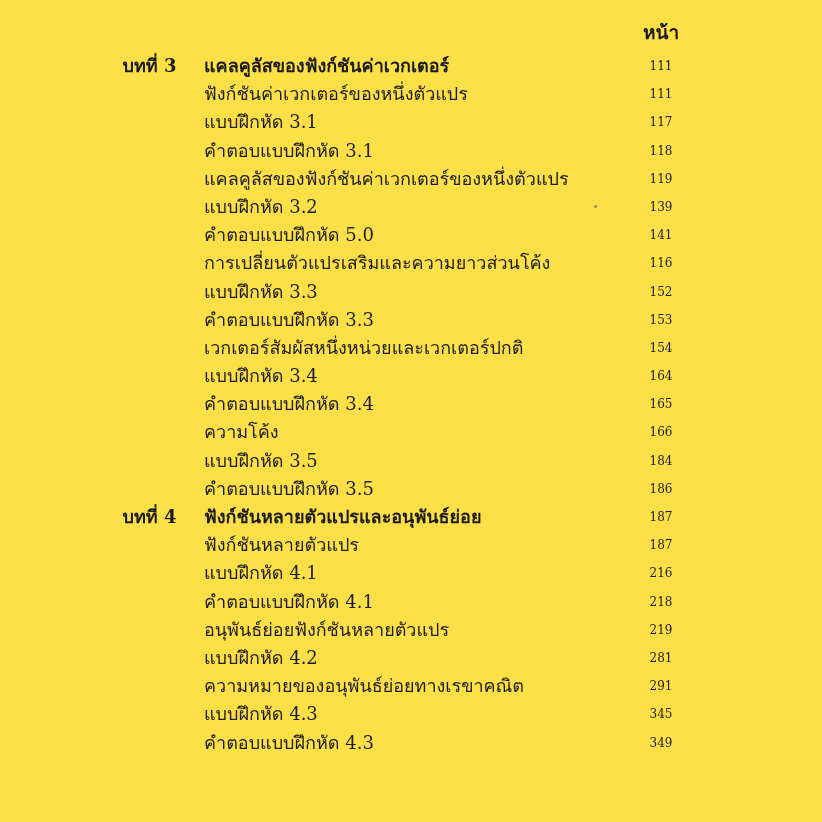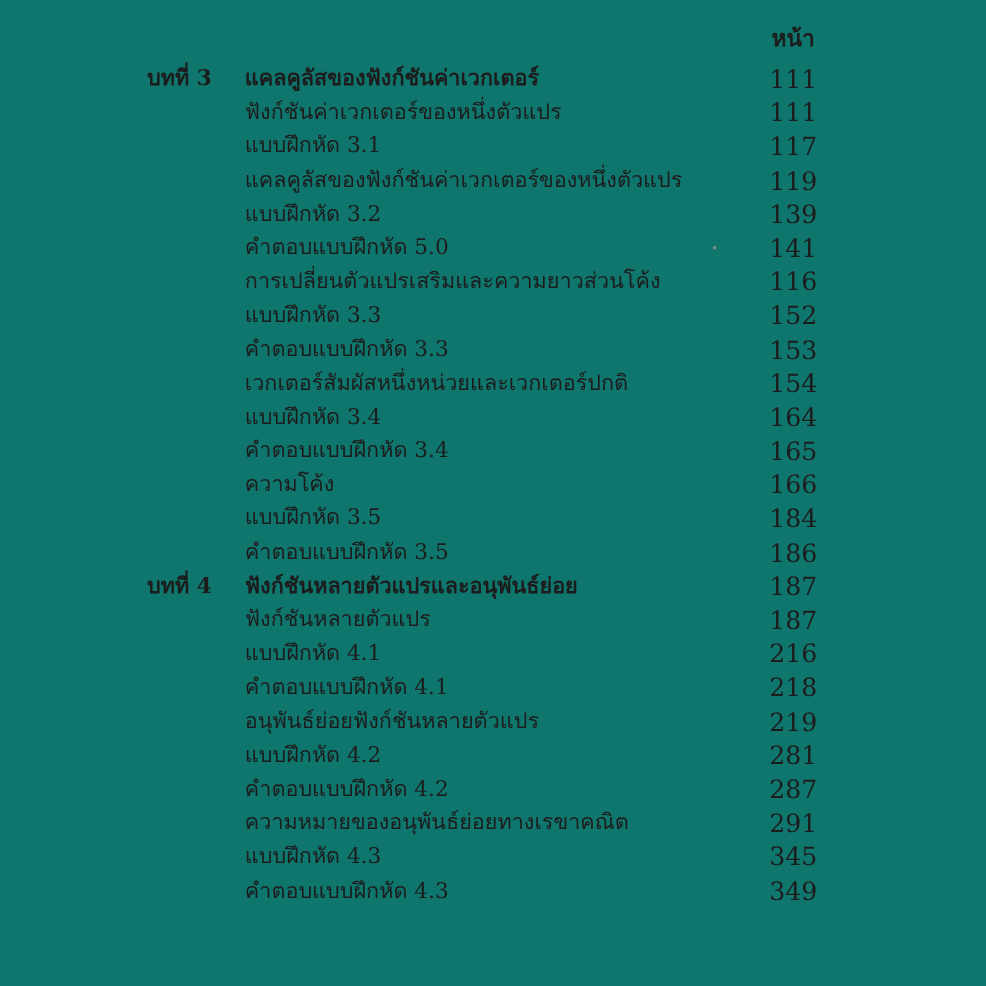--- a/index.html
+++ b/index.html
@@ -4,21 +4,21 @@
 <style>
   html, body {
     margin: 0;
     padding: 0;
     background: #ffffff;
   }
   .page {
     position: relative;
     width: 822px;
     height: 822px;
-    background: #0f766e;
+    background: #fde047;
     color: #1c1c1c;
     font-family: "DejaVu Serif", "Liberation Serif", serif;
     overflow: hidden;
   }
   .page-col-header {
     position: absolute;
     left: 636px;
     top: 20px;
     width: 50px;
     text-align: center;
@@ -53,21 +53,21 @@
     margin-left: 20px;
   }
   .bold-row .c-ti {
     font-weight: bold;
   }
   .c-pg {
     flex: 0 0 auto;
     width: 50px;
     margin-right: 136px;
     text-align: center;
-    font-size: 21px;
+    font-size: 12px;
   }
   .speck {
     position: absolute;
     left: 594px;
     top: 205px;
     width: 3px;
     height: 3px;
     border-radius: 50%;
     background: #8a8a8a;
   }
@@ -94,20 +94,25 @@
       <span class="c-ti">ฟังก์ชันค่าเวกเตอร์ของหนึ่งตัวแปร</span>
       <span class="c-pg">111</span>
     </div>
 
     <div class="row">
       <span class="c-ch"></span>
       <span class="c-ti">แบบฝึกหัด 3.1</span>
       <span class="c-pg">117</span>
     </div>
 
+    <div class="row">
+      <span class="c-ch"></span>
+      <span class="c-ti">คำตอบแบบฝึกหัด 3.1</span>
+      <span class="c-pg">118</span>
+    </div>
 
     <div class="row">
       <span class="c-ch"></span>
       <span class="c-ti">แคลคูลัสของฟังก์ชันค่าเวกเตอร์ของหนึ่งตัวแปร</span>
       <span class="c-pg">119</span>
     </div>
 
     <div class="row">
       <span class="c-ch"></span>
       <span class="c-ti">แบบฝึกหัด 3.2</span>
@@ -203,25 +208,20 @@
       <span class="c-ti">อนุพันธ์ย่อยฟังก์ชันหลายตัวแปร</span>
       <span class="c-pg">219</span>
     </div>
 
     <div class="row">
       <span class="c-ch"></span>
       <span class="c-ti">แบบฝึกหัด 4.2</span>
       <span class="c-pg">281</span>
     </div>
 
-    <div class="row">
-      <span class="c-ch"></span>
-      <span class="c-ti">คำตอบแบบฝึกหัด 4.2</span>
-      <span class="c-pg">287</span>
-    </div>
 
     <div class="row">
       <span class="c-ch"></span>
       <span class="c-ti">ความหมายของอนุพันธ์ย่อยทางเรขาคณิต</span>
       <span class="c-pg">291</span>
     </div>
 
     <div class="row">
       <span class="c-ch"></span>
       <span class="c-ti">แบบฝึกหัด 4.3</span>

